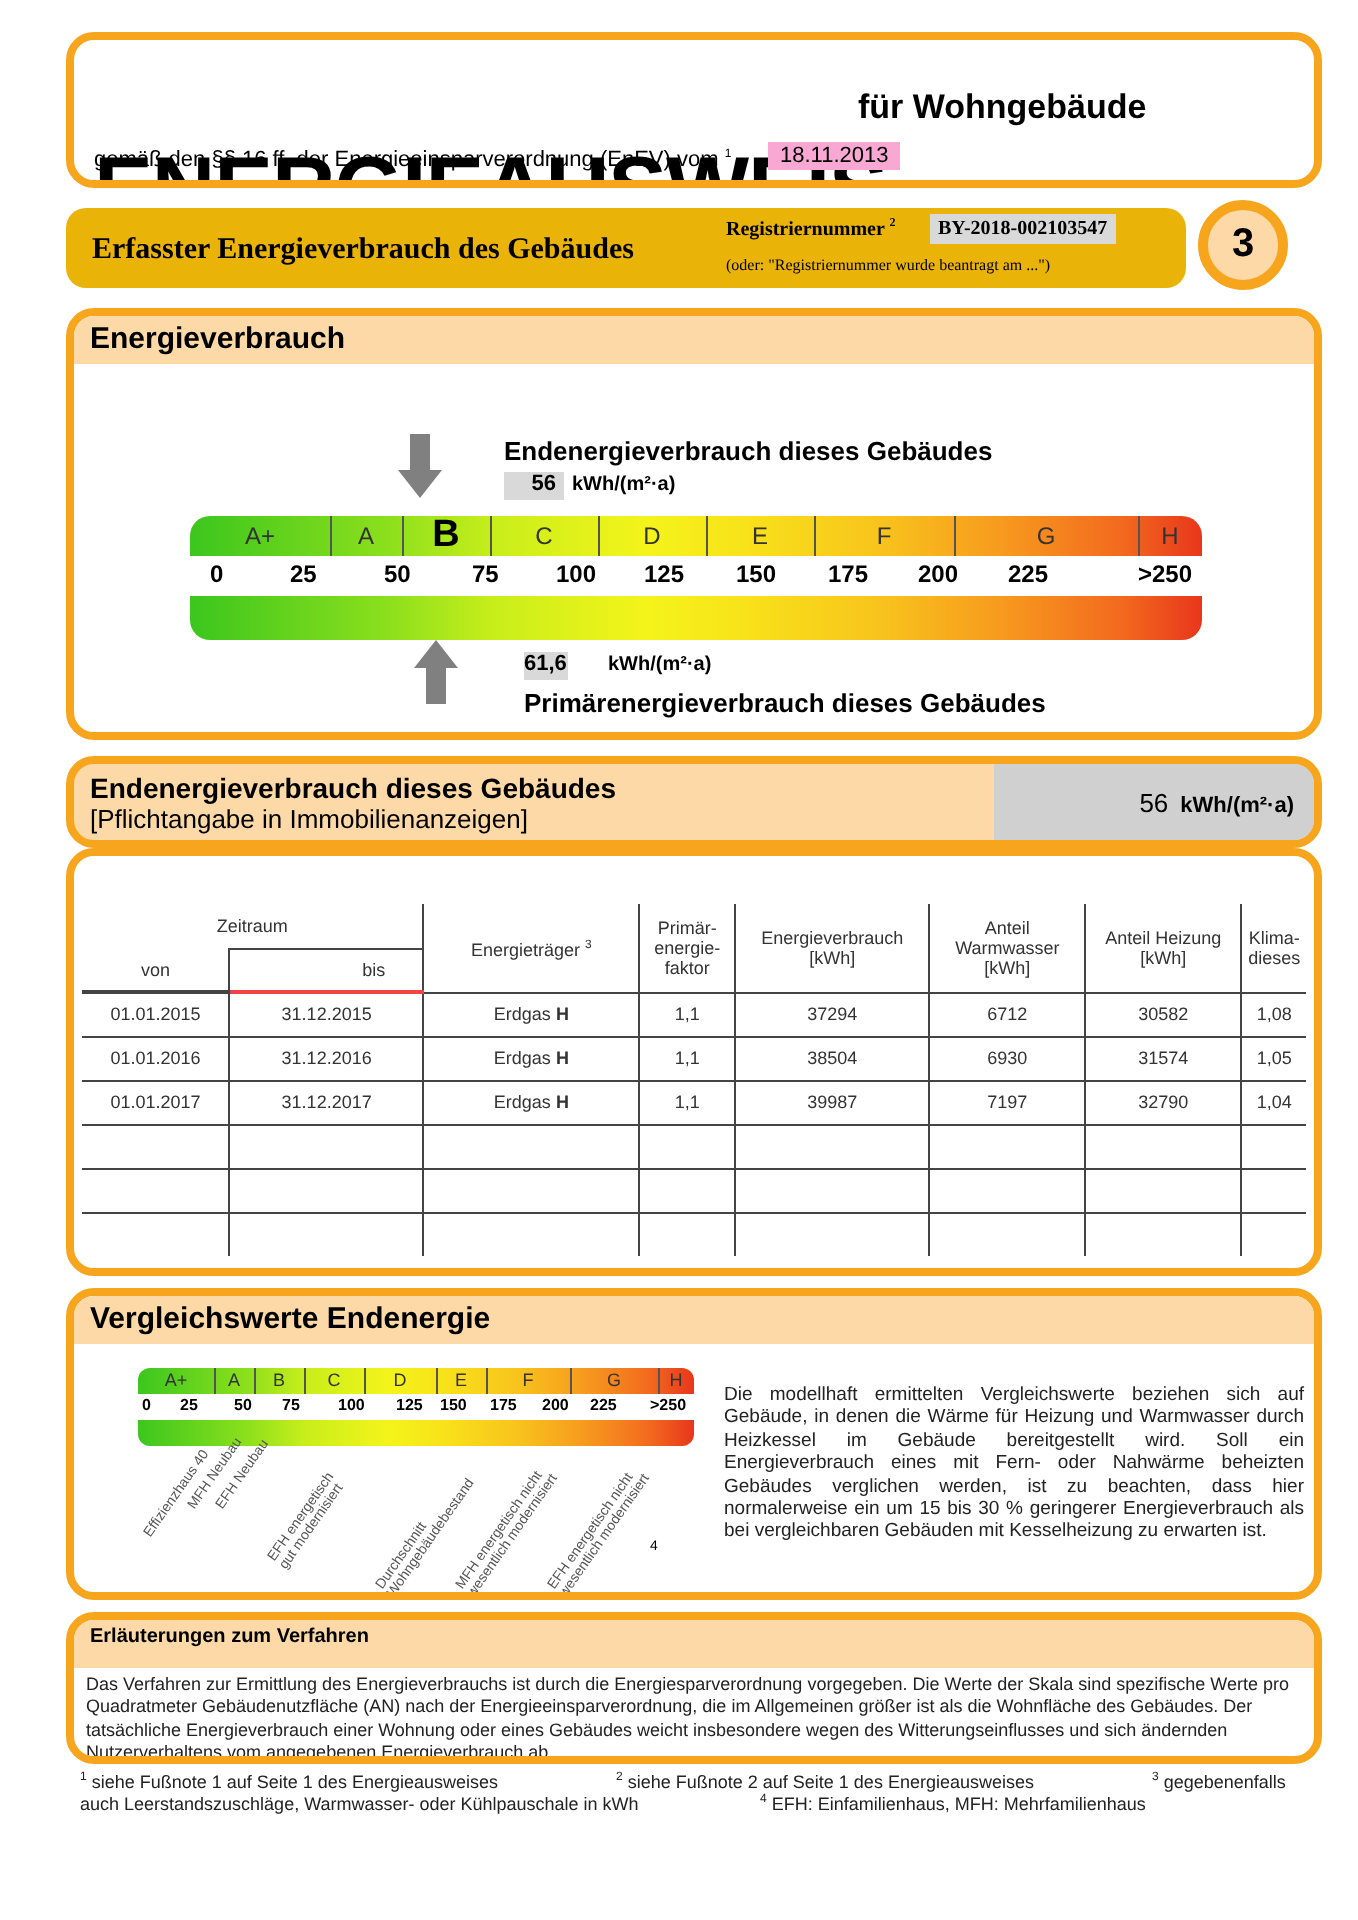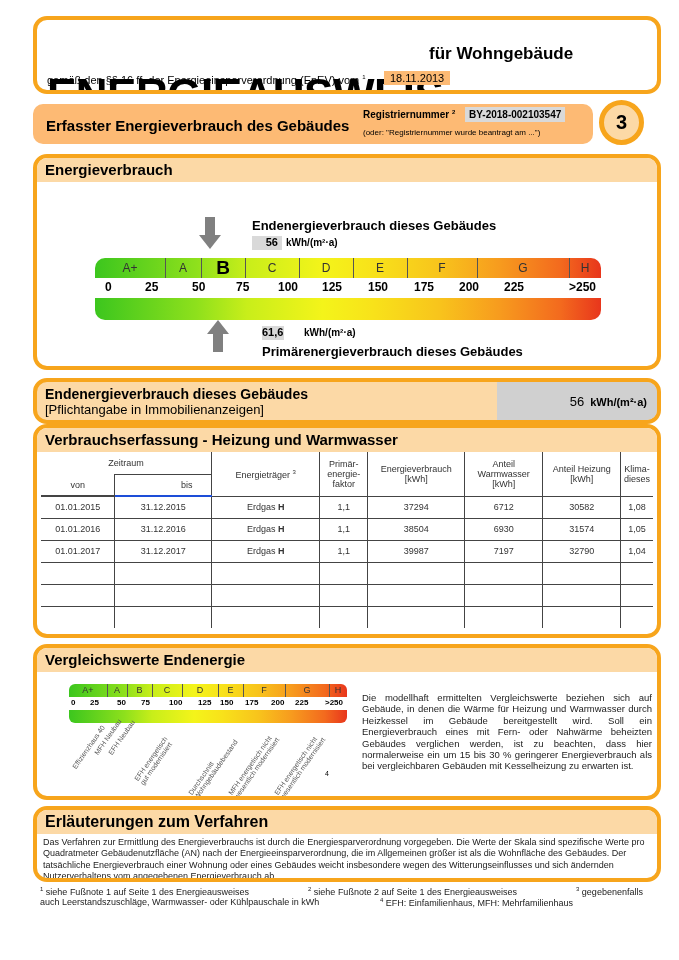--- a/index.html
+++ b/index.html
@@ -6,23 +6,23 @@
   body { width: 679px; height: 960px; background: #fff; font-family: "Liberation Sans", sans-serif; color: #000; position: relative; overflow: hidden; }
   .abs { position: absolute; }
   .obox { position: absolute; border: 4px solid #f7a51c; border-radius: 14px; background: #fff; overflow: hidden; }
   .sec-title { background: #fcd9a6; font-weight: bold; font-size: 15px; padding: 3px 8px; height: 24px; }
 
   
   #hdr { left: 33px; top: 16px; width: 628px; height: 78px; }
   #hdr .big { position: absolute; left: 10px; top: 2px; font-size: 44px; font-weight: bold; letter-spacing: -0.5px; margin-top: 48px; }
   #hdr .sub { position: absolute; left: 392px; top: 24px; font-size: 17px; font-weight: bold; }
   #hdr .law { position: absolute; left: 10px; top: 54px; font-size: 11px; }
-  #hdr .date { position: absolute; left: 347px; top: 51px; font-size: 11px; background: #fdba74; padding: 1px 6px; }
-
-  #bar2 { left: 33px; top: 104px; width: 560px; height: 40px; background: #fdba74; border-radius: 10px; }
+  #hdr .date { position: absolute; left: 347px; top: 51px; font-size: 11px; background: #f9a8d4; padding: 1px 6px; }
+
+  #bar2 { left: 33px; top: 104px; width: 560px; height: 40px; background: #eab308; border-radius: 10px; font-family: Liberation Serif, serif; }
   #bar2 .t { position: absolute; left: 13px; top: 13px; font-size: 15px; font-weight: bold; }
   #bar2 .rl { position: absolute; left: 330px; top: 5px; font-size: 10px; font-weight: bold; }
   #bar2 .rv { position: absolute; left: 432px; top: 3px; font-size: 10px; font-weight: bold; background: #d9d9d9; padding: 2px 4px; }
   #bar2 .rn { position: absolute; left: 330px; top: 24px; font-size: 8px; }
   #pnum { left: 599px; top: 100px; width: 45px; height: 45px; border: 5px solid #f7a51c; border-radius: 50%; background: #fcd9a6; font-size: 20px; font-weight: bold; text-align: center; line-height: 35px; }
 
   
   #energy { left: 33px; top: 154px; width: 628px; height: 216px; }
   .scale { position: absolute; height: 20px; }
   .scale-top { border-radius: 10px 10px 0 0; }
@@ -44,21 +44,21 @@
   table { border-collapse: collapse; position: absolute; left: 4px; top: 24px; width: 612px; font-size: 9px; color: #333; }
   td, th { border: 1px solid #444; text-align: center; font-weight: normal; }
   th { height: 22px; line-height: 10px; }
   tbody td { height: 22px; }
 
   #vgl { left: 33px; top: 644px; width: 628px; height: 156px; }
   .lab { position: absolute; font-size: 7px; color: #555; transform-origin: left top; transform: rotate(-55deg); white-space: pre; line-height: 7px; }
   #vgl .ptext { position: absolute; left: 325px; top: 44px; width: 290px; font-size: 9.5px; line-height: 11.4px; text-align: justify; color: #222; }
 
   #erl { left: 33px; top: 806px; width: 628px; height: 76px; }
-  #erl .sec-title { font-size: 16px; }
+  #erl .sec-title { font-size: 10px; }
   #erl .ptext { position: absolute; left: 6px; top: 27px; width: 612px; font-size: 9px; line-height: 11.3px; color: #222; }
   .foot { position: absolute; font-size: 9px; color: #222; }
   sup { font-size: 6px; }
 </style>
 </head>
 <body>
 
 <div class="obox" id="hdr">
   <span class="big">ENERGIEAUSWEIS</span>
   <span class="sub">für Wohngebäude</span>
@@ -130,42 +130,41 @@
   <div class="abs" style="left:225px; top:186px; font-size:13px; font-weight:bold;">Primärenergieverbrauch dieses Gebäudes</div>
 </div>
 
 <div class="obox" id="endbox">
   <span class="l1">Endenergieverbrauch dieses Gebäudes</span>
   <span class="l2">[Pflichtangabe in Immobilienanzeigen]</span>
   <div class="val"><span>56</span><span class="u">kWh/(m²·a)</span></div>
 </div>
 
 <div class="obox" id="verb">
-  <div class="sec-title">Verbrauchserfassung - Heizung und Warmwasser</div>
   <table>
     <thead>
       <tr>
         <th colspan="2" style="width:140px; border-bottom:none; border-top:none; border-left:none;">Zeitraum</th>
         <th rowspan="2" style="width:108px; border-top:none;"><span>Energieträger</span> <sup>3</sup></th>
         <th rowspan="2" style="width:48px; border-top:none; white-space:pre-line;">Primär-
 energie-
 faktor</th>
         <th rowspan="2" style="width:97px; border-top:none; white-space:pre-line;">Energieverbrauch
 [kWh]</th>
         <th rowspan="2" style="width:78px; border-top:none; white-space:pre-line;">Anteil
 Warmwasser
 [kWh]</th>
         <th rowspan="2" style="width:78px; border-top:none; white-space:pre-line;">Anteil Heizung
 [kWh]</th>
         <th rowspan="2" style="border-top:none; border-right:none; white-space:pre-line;">Klima-
 dieses</th>
       </tr>
       <tr>
         <th style="border-top:none; border-left:none; border-bottom:2px solid #444;">von</th>
-        <th style="border-bottom:2px solid #1d4ed8;padding-left:47px;">bis</th>
+        <th style="border-bottom:2px solid #ef4444;padding-left:47px;">bis</th>
       </tr>
     </thead>
     <tbody>
       <tr>
         <td style="border-left:none;">01.01.2015</td>
           <td>31.12.2015</td>
         <td><span>Erdgas</span> <b>H</b></td>
         <td>1,1</td>
           <td>37294</td>
           <td>6712</td>

